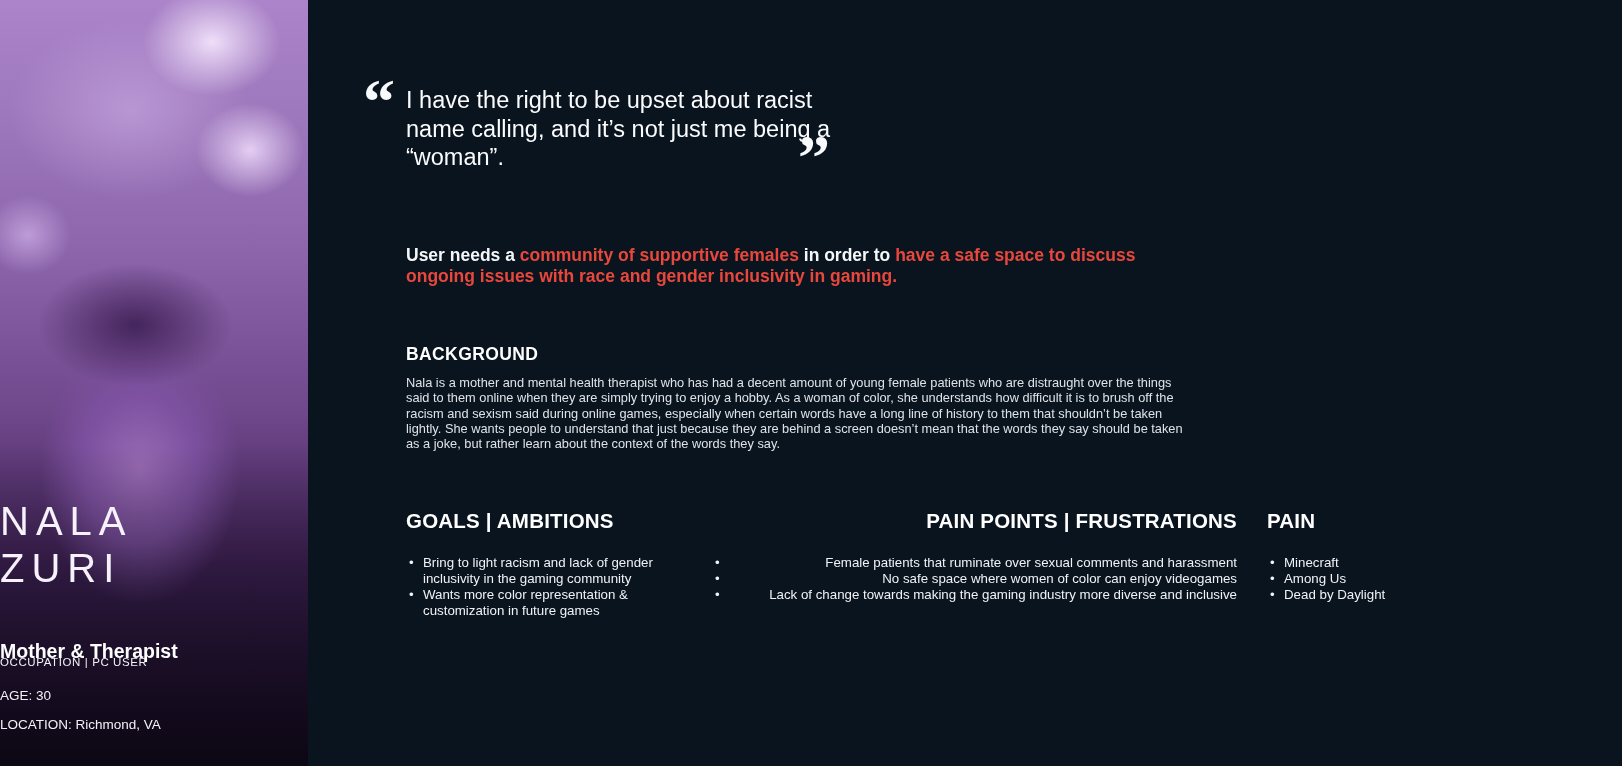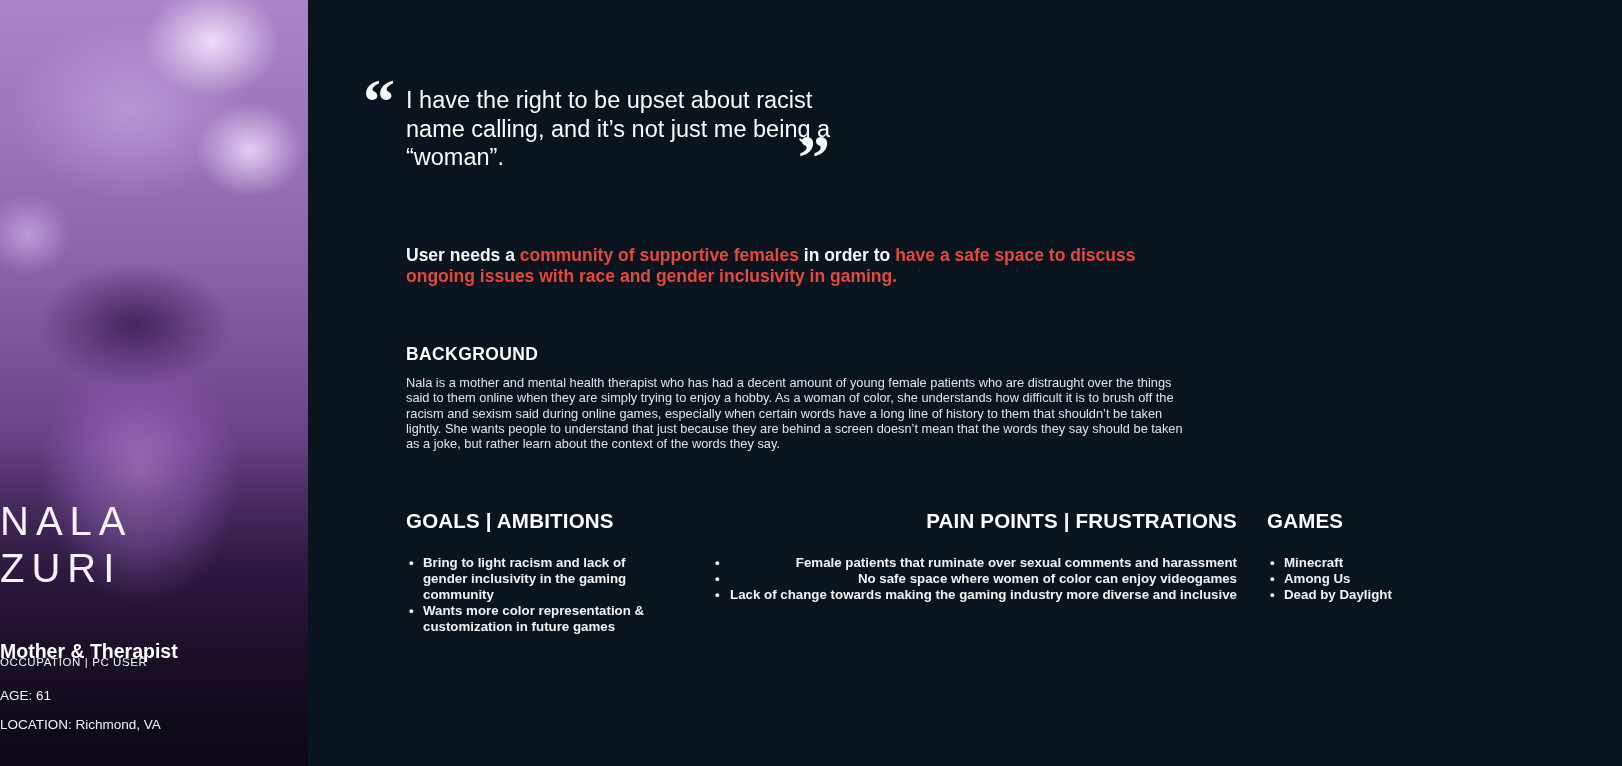--- a/index.html
+++ b/index.html
@@ -70,21 +70,21 @@
     position:absolute;left:406px;top:375px;width:784px;
     font-size:12.8px;line-height:15.3px;font-weight:400;color:#dfe3e8;
   }
 
   
   .col{position:absolute;top:509px;}
   .col-goals{left:406px;width:248px;}
   .col-pain{left:712px;width:525px;text-align:right;}
   .col-games{left:1267px;width:230px;}
   .col-heading{font-size:20.5px;font-weight:700;letter-spacing:.2px;color:#ffffff;margin:0;}
-  .bullet-list{margin:22px 0 0 0;padding:0;list-style:none;font-weight:bold;}
+  .bullet-list{margin:22px 0 0 0;padding:0;list-style:none;}
   .bullet-list li{
     position:relative;padding-left:17px;margin:0;
     font-size:13.3px;line-height:16px;color:#f0f2f5;
   }
   .bullet-list li::before{
     content:"\2022";position:absolute;left:3px;top:0;color:#f0f2f5;
   }
 </style>
 </head>
 <body>
@@ -93,21 +93,21 @@
 
   <aside class="sidebar">
     <div class="photo"></div>
     <div class="photo-shade"></div>
     <div class="persona-name">
       <div>NALA</div>
       <div>ZURI</div>
     </div>
     <div class="occupation-label">OCCUPATION | PC USER</div>
     <div class="occupation-value">Mother &amp; Therapist</div>
-    <div class="age-line">AGE: 61</div>
+    <div class="age-line">AGE: 30</div>
     <div class="location-line">LOCATION: Richmond, VA</div>
   </aside>
 
   <span class="quote-mark quote-open">“</span>
   <div class="quote-text">I have the right to be upset about racist name calling, and it’s not just me being a “woman”.</div>
   <span class="quote-mark quote-close">”</span>
 
   <div class="user-needs"><span>User needs a </span><span class="hl">community of supportive females</span><span> in order to </span><span class="hl">have a safe space to discuss ongoing issues with race and gender inclusivity in gaming.</span></div>
 
   <div class="background-heading">BACKGROUND</div>
@@ -124,21 +124,21 @@
   <section class="col col-pain">
     <h2 class="col-heading">PAIN POINTS | FRUSTRATIONS</h2>
     <ul class="bullet-list">
         <li>Female patients that ruminate over sexual comments and harassment</li>
         <li>No safe space where women of color can enjoy videogames</li>
         <li>Lack of change towards making the gaming industry more diverse and inclusive</li>
       </ul>
   </section>
 
   <section class="col col-games">
-    <h2 class="col-heading">GAMES</h2>
+    <h2 class="col-heading">PAIN</h2>
     <ul class="bullet-list">
         <li>Minecraft</li>
         <li>Among Us</li>
         <li>Dead by Daylight</li>
       </ul>
   </section>
 
 </div>
 
 </body></html>

